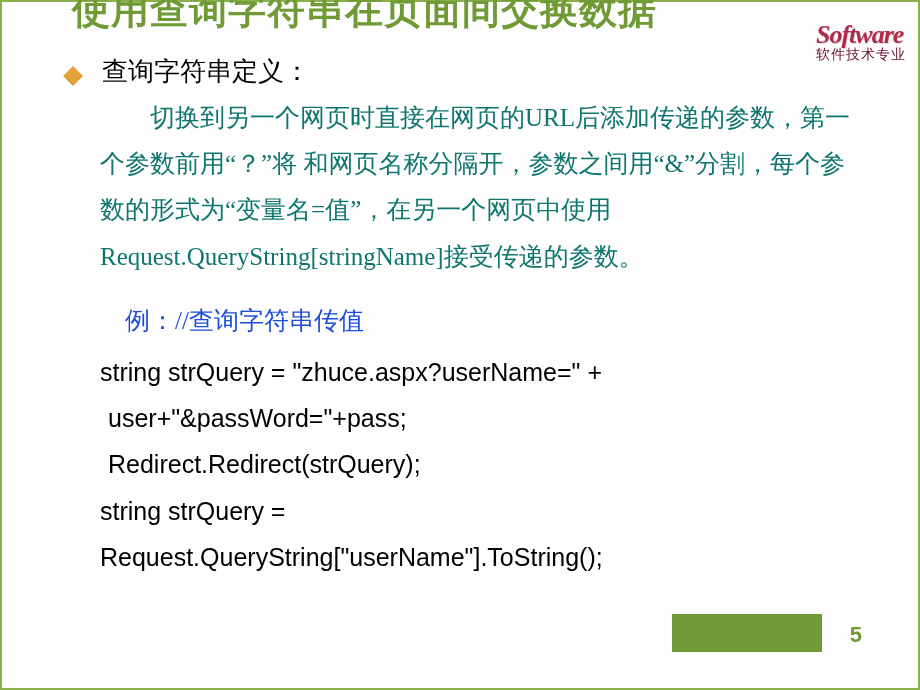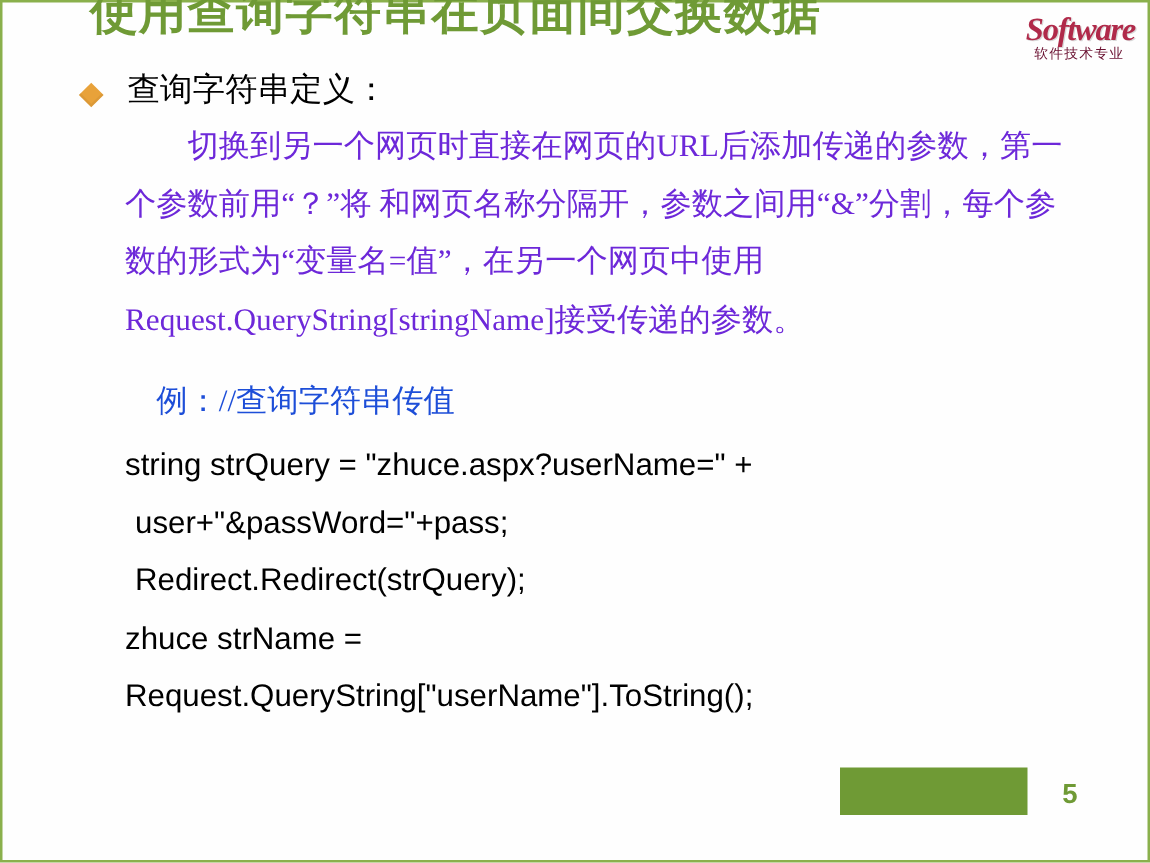--- a/index.html
+++ b/index.html
@@ -14,34 +14,34 @@
     .slide {
       width: 920px;
       height: 690px;
       border: 2px solid #8ab04c;
       position: relative;
       background: #fefefe;
     }
     .logo {
       position: absolute;
       right: 10px;
-      top: 7px;
+      top: 18px;
       font-family: "Comic Sans MS", cursive;
       z-index: 10;
     }
     .logo-main {
       font-size: 26px;
       font-weight: bold;
       color: #b02a4a;
       font-style: italic;
       text-shadow: 1px 1px 0 rgba(0,0,0,0.15);
       letter-spacing: -1px;
     }
     .logo-sub {
-      font-size: 11px;
+      font-size: 14px;
       color: #6a1030;
       font-family: "SimSun", serif;
       margin-top: -4px;
       text-align: center;
       padding-right: 2px;
       letter-spacing: 1px;
     }
     .title {
       font-size: 38px;
       color: #6f9a35;
@@ -69,21 +69,21 @@
       flex: 0 0 14px;
       box-shadow: inset -2px -2px 0 rgba(0,0,0,0.05);
     }
     .heading {
       font-size: 26px;
       color: #000;
       font-family: "SimSun", "FangSong", serif;
     }
     .para {
       font-size: 25px;
-      color: #6d28d9;
+      color: #0f766e;
       line-height: 1.85;
       font-family: "FangSong", "SimSun", serif;
       text-indent: 2em;
       padding-left: 34px;
       padding-right: 6px;
       margin-top: 2px;
     }
     .example-label {
       font-size: 25px;
       color: #1d4ed8;
@@ -139,21 +139,21 @@
     </div>
 
     <div class="para">切换到另一个网页时直接在网页的URL后添加传递的参数，第一个参数前用“？”将 和网页名称分隔开，参数之间用“&amp;”分割，每个参数的形式为“变量名=值”，在另一个网页中使用Request.QueryString[stringName]接受传递的参数。</div>
 
     <div class="example-label">例：//查询字符串传值</div>
 
     <div class="code">
       <div>string strQuery = "zhuce.aspx?userName=" +</div>
       <div><span class="indent">user+"&amp;passWord="+pass;</span></div>
       <div><span class="indent">Redirect.Redirect(strQuery);</span></div>
-      <div> zhuce strName =</div>
+      <div> string strQuery =</div>
       <div>Request.QueryString["userName"].ToString();</div>
     </div>
 
   </div>
 
   <div class="footer-block"></div>
   <div class="page-num">5</div>
 
 </div>
 

